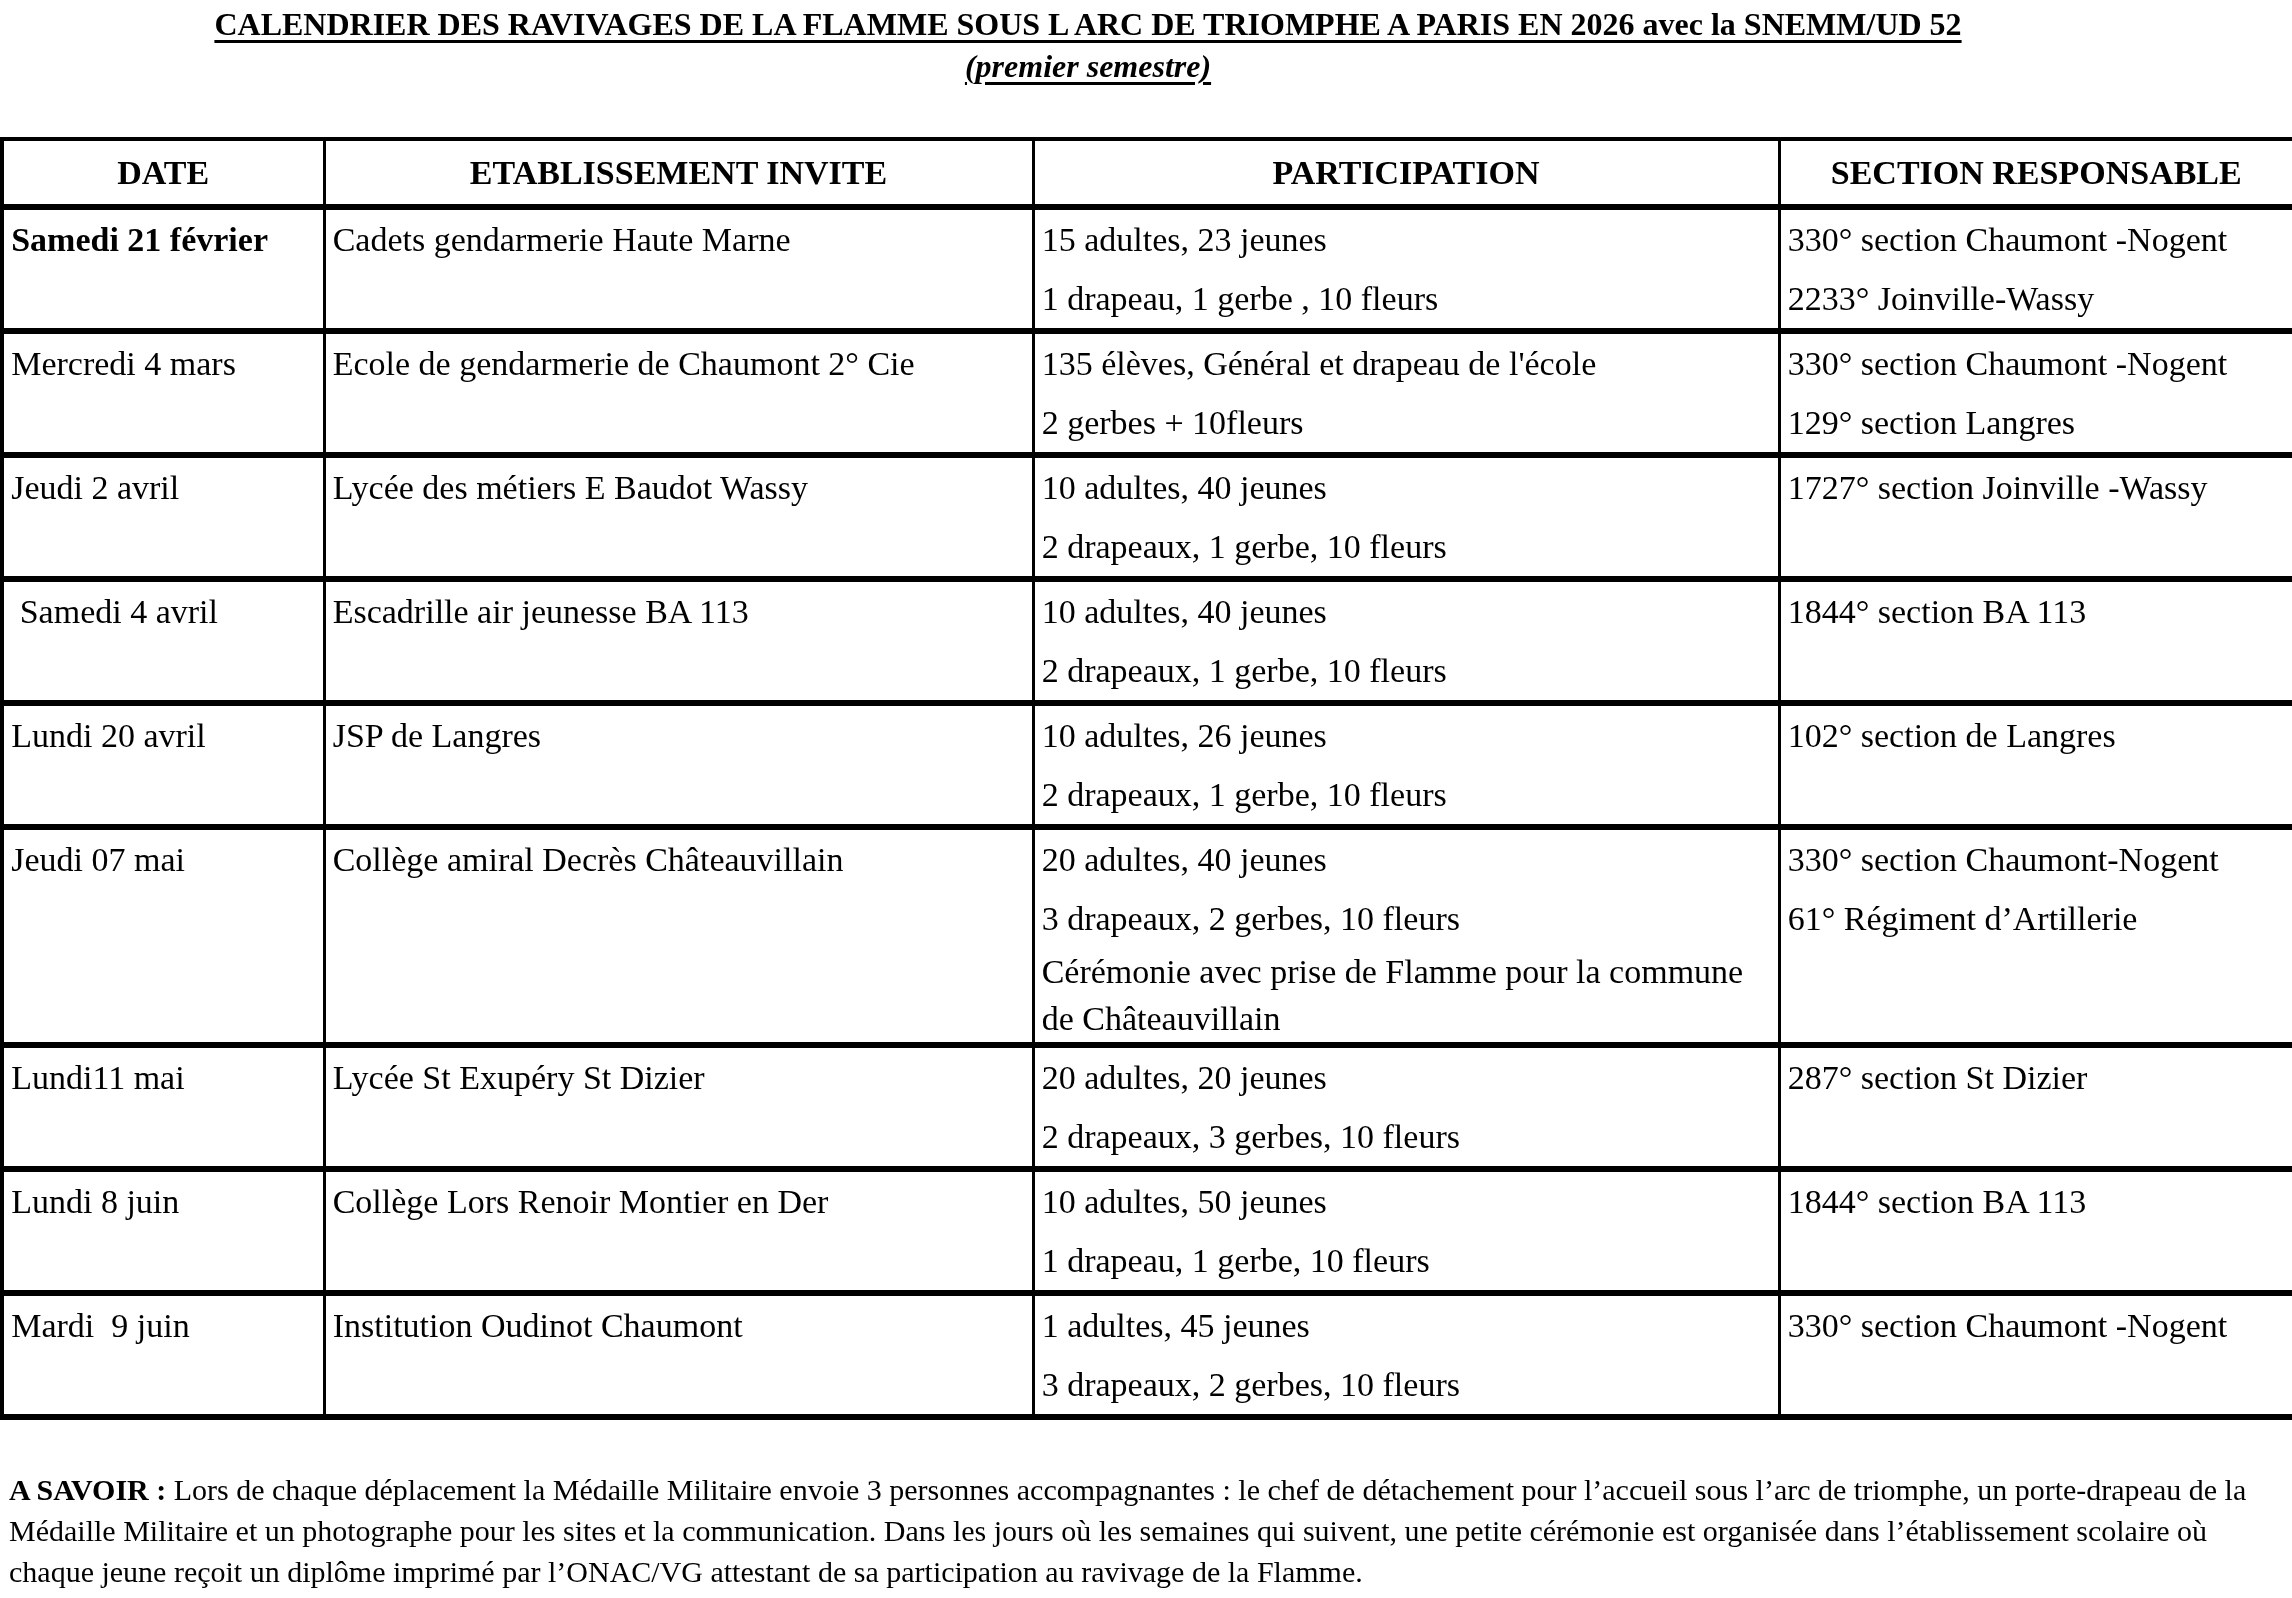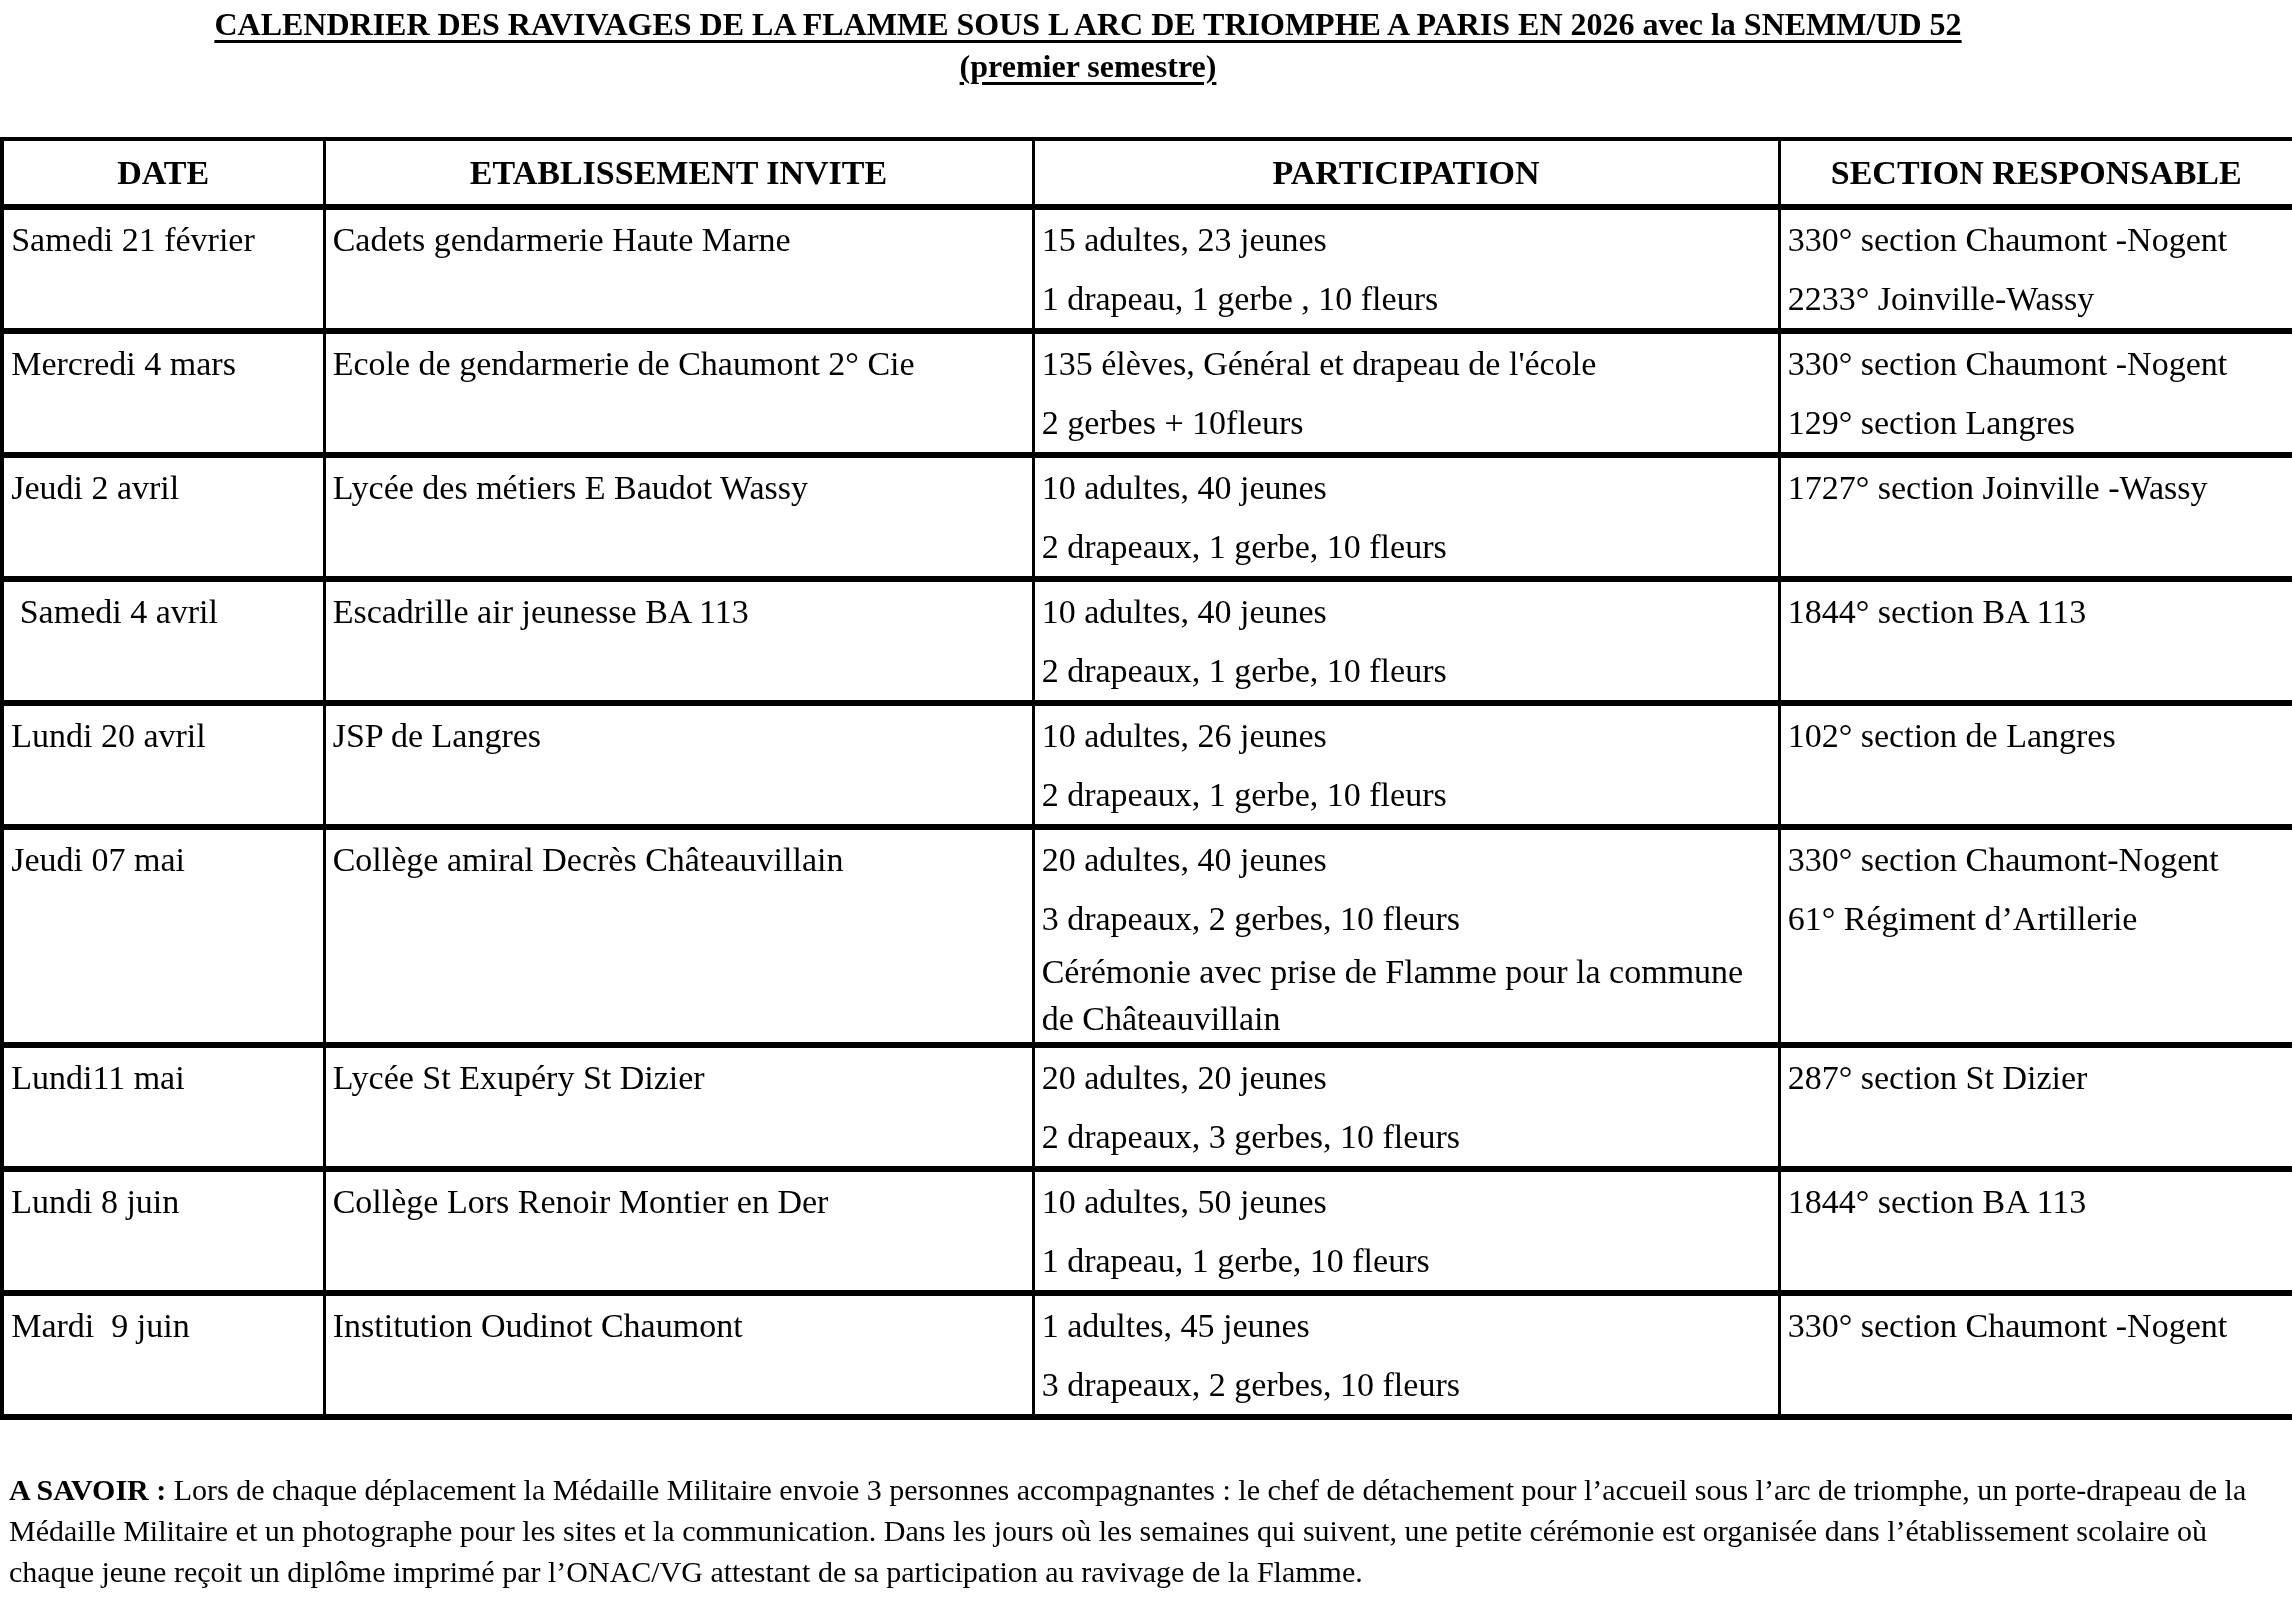--- a/index.html
+++ b/index.html
@@ -6,21 +6,21 @@
   body {
     width: 2293px; height: 1599px; position: relative; overflow: hidden;
     font-family: "Liberation Serif", "DejaVu Serif", serif; color: #000;
   }
   .title {
     position: absolute; left: 0; width: 2176px; text-align: center;
     font-weight: bold; font-size: 32px; line-height: 39px;
   }
   .title span { text-decoration: underline; text-decoration-thickness: 2.7px; text-underline-offset: 4.5px; }
   #title1 { top: 5.4px; }
-  #title2 { top: 47px; }
+  #title2 { top: 47px; font-style: italic; }
   table.cal {
     position: absolute; left: 0; top: 137px; width: 2293px;
     border-collapse: collapse; table-layout: fixed;
     border: 4.5px solid #000;
   }
   table.cal col.c1 { width: 322px; }
   table.cal col.c2 { width: 709px; }
   table.cal col.c3 { width: 746px; }
   table.cal col.c4 { width: 515px; }
   table.cal th {
@@ -58,21 +58,21 @@
   <thead>
     <tr>
       <th>DATE</th>
       <th>ETABLISSEMENT INVITE</th>
       <th>PARTICIPATION</th>
       <th>SECTION RESPONSABLE</th>
     </tr>
   </thead>
   <tbody id="tbody">
       <tr class="r2">
-        <td style="white-space: pre;">Samedi 21 février</td>
+        <td style="white-space: pre; font-weight: bold;">Samedi 21 février</td>
         <td>Cadets gendarmerie Haute Marne</td>
         <td>
           <span class="ln">15 adultes, 23 jeunes</span>
           <span class="ln">1 drapeau, 1 gerbe , 10 fleurs</span>
         </td>
         <td>
           <span class="ln">330° section Chaumont -Nogent</span>
           <span class="ln">2233° Joinville-Wassy</span>
         </td>
       </tr>

